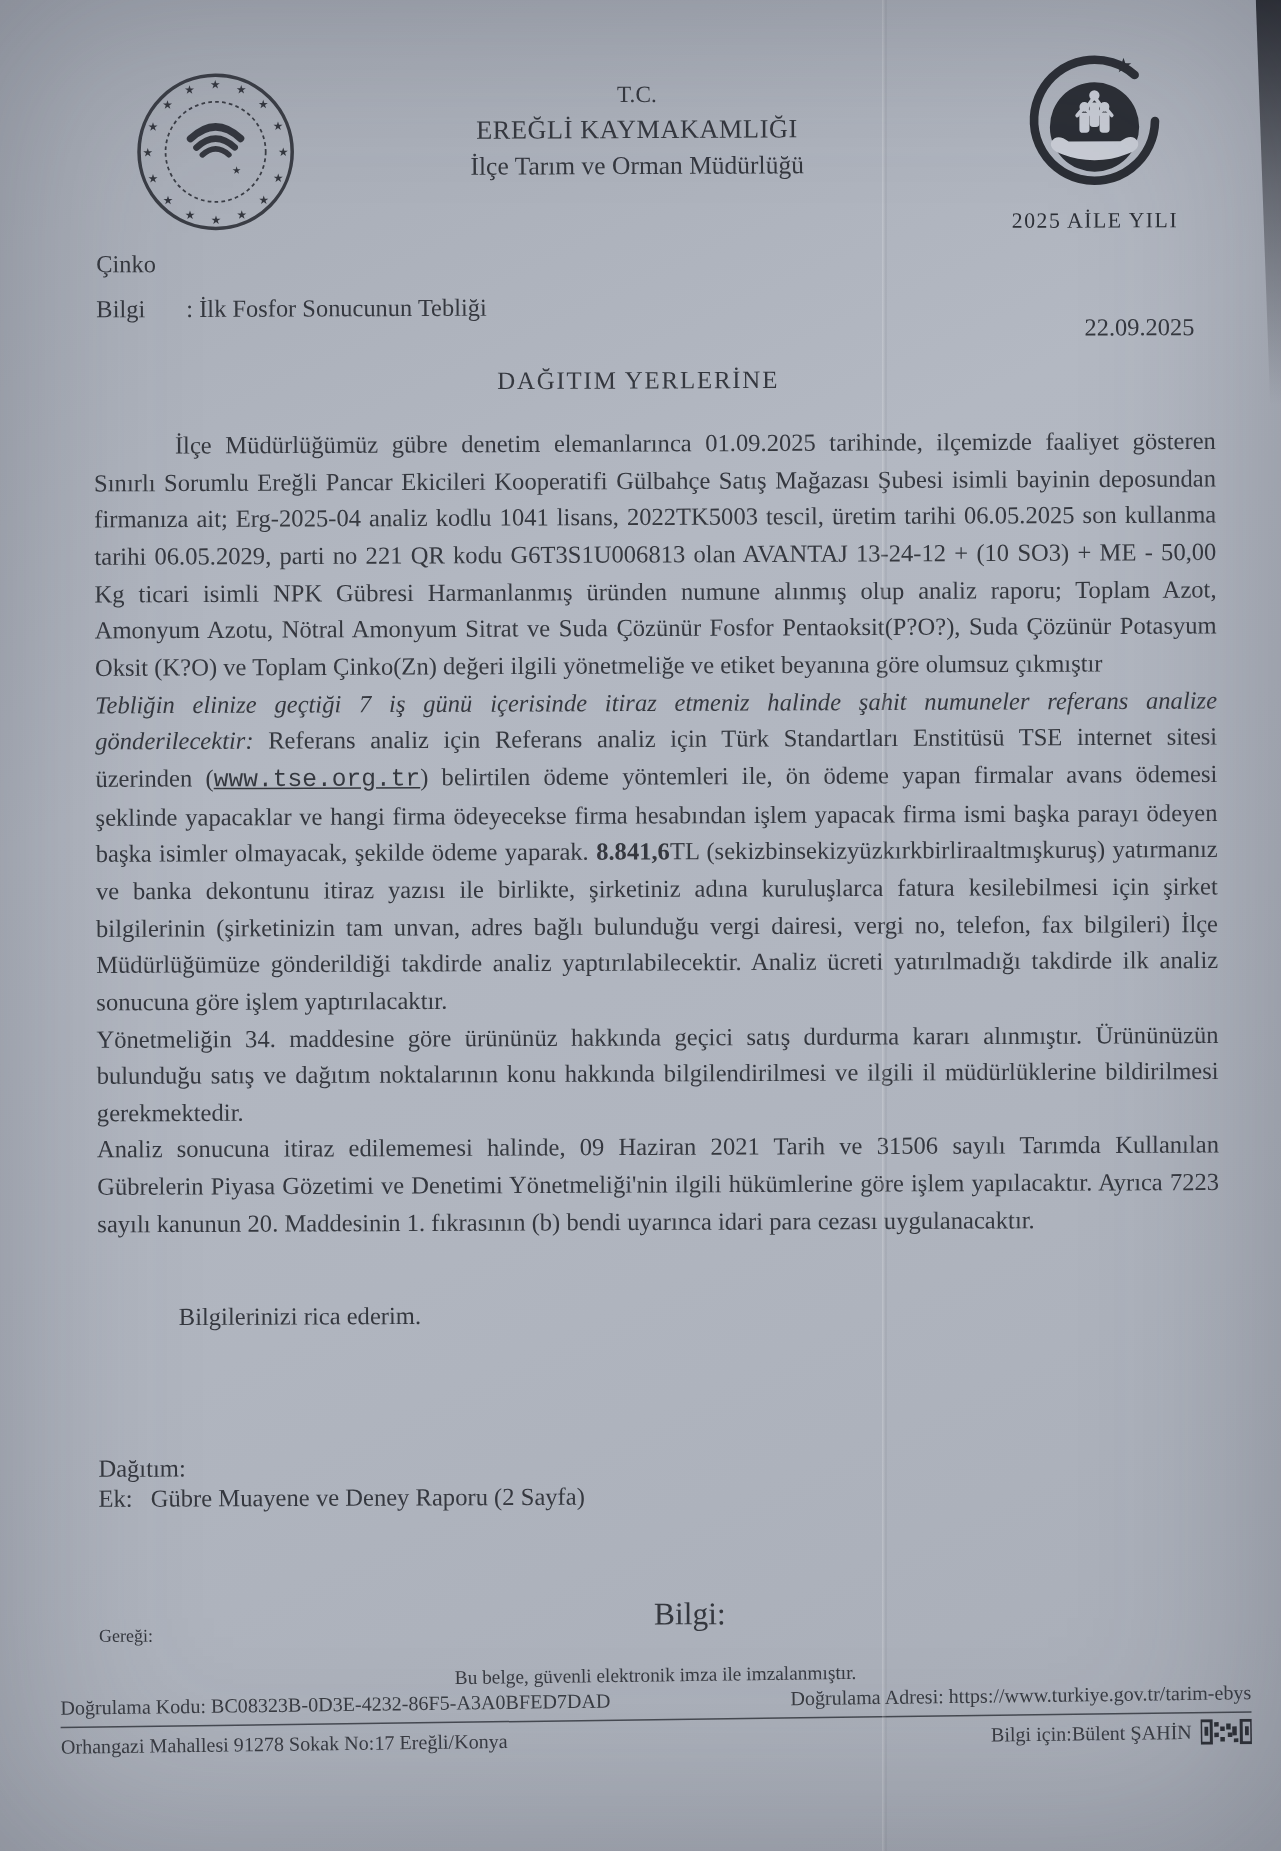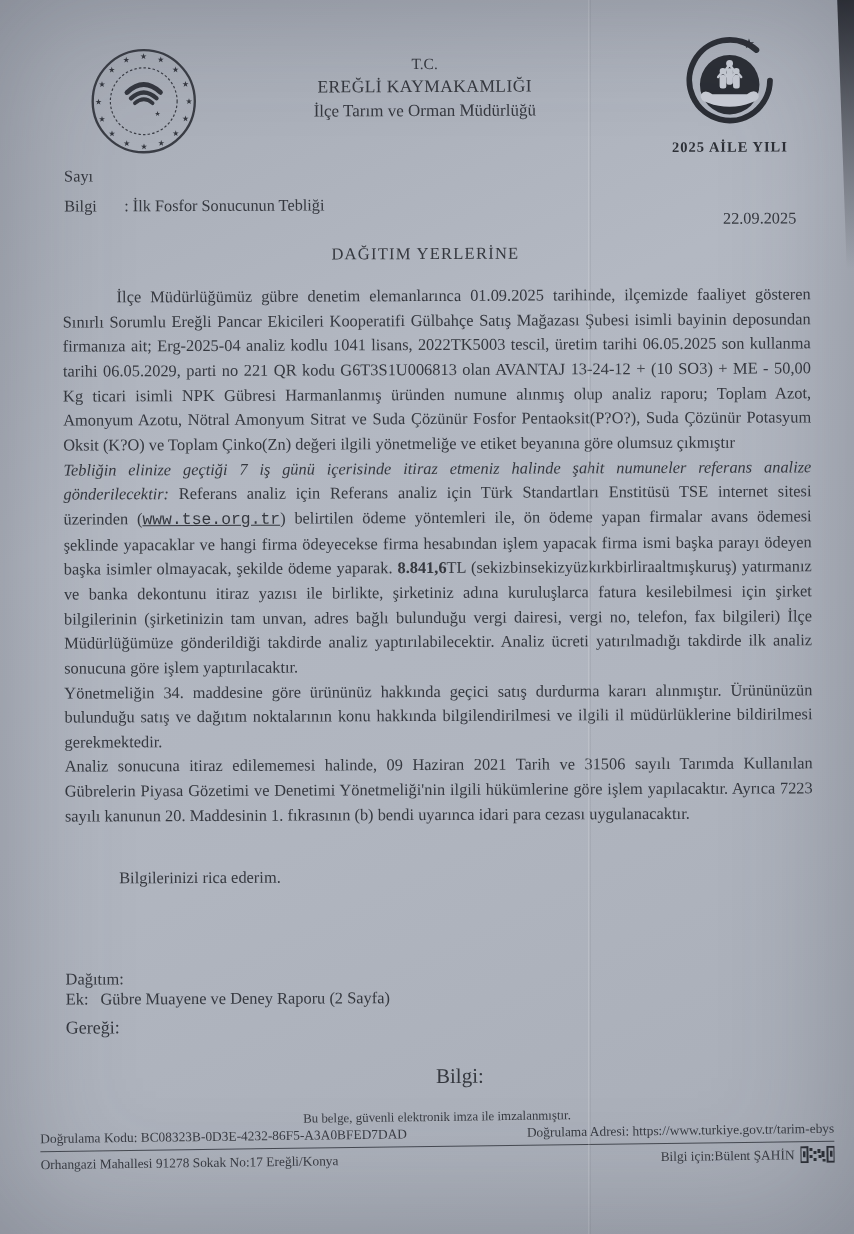--- a/index.html
+++ b/index.html
@@ -15,21 +15,21 @@
   .tilt{position:absolute;inset:0;transform:rotate(-0.25deg);}
 
   
   .seal{position:absolute;left:92px;top:46px;width:108px;height:108px;}
   .title-block{position:absolute;left:0;right:0;top:54px;text-align:center;line-height:1.25;}
   .tc{font-size:15.5px;}
   .t1{font-size:17.5px;margin-top:3px;letter-spacing:.4px;}
   .t2{font-size:17px;margin-top:2px;}
   .family{position:absolute;right:58px;top:36px;width:128px;text-align:center;}
   .family svg{width:96px;height:100px;}
-  .family-caption{font-size:14.5px;font-weight:bold;letter-spacing:1px;margin-top:0;color:#2d3037;}
+  .family-caption{font-size:14.5px;font-weight:normal;letter-spacing:1px;margin-top:0;color:#2d3037;}
 
   
   .meta{position:absolute;top:165px;left:66px;right:56px;font-size:16.3px;}
   .meta-row{display:flex;margin-bottom:10px;}
   .meta-label{width:60px;}
   .date{position:absolute;right:0;top:1px;margin-top:44px;}
 
   .heading{position:absolute;top:244px;left:0;right:0;text-align:center;font-size:16.6px;letter-spacing:1.2px;}
 
   
@@ -38,21 +38,21 @@
   .bodytext p{margin:0;}
   .indent{text-indent:54px;}
   .it{font-style:italic;}
   .u{text-decoration:underline;font-family:Liberation Mono, monospace;}
   .closing{margin-top:38px !important;text-indent:54px;}
 
   .sig{position:absolute;top:916px;right:54px;text-align:center;font-size:16.4px;line-height:26px;}
 
   .ek{position:absolute;top:988px;left:64px;font-size:16.4px;display:flex;gap:12px;}
   .dagitim{position:absolute;top:968px;left:64px;font-size:16.4px;}
-  .geregi{position:absolute;top:1016px;left:64px;font-size:18px;}
+  .geregi{position:absolute;top:1082px;left:64px;font-size:12px;}
   .bilgi{position:absolute;top:1064px;left:434px;font-size:21px;}
 
   
   .footer{position:absolute;top:1110px;left:38px;right:22px;transform:rotate(-0.5deg);
     font-size:13.4px;color:#383b42;}
   .f-center{text-align:center;font-size:12.9px;}
   .f-row1{display:flex;justify-content:space-between;margin-top:1px;padding-bottom:4px;
     border-bottom:1.6px solid rgba(44,47,55,.8);}
   .f-row2{display:flex;justify-content:space-between;margin-top:4px;align-items:center;}
   .f-contact{display:inline-flex;align-items:center;gap:6px;}
@@ -118,21 +118,21 @@
           <rect x="46.6" y="35" width="6.8" height="17" rx="2.4"></rect>
           <rect x="53.5" y="42" width="7" height="14" rx="2.4"></rect>
           <path d="M32 62 q-8 -6 -12 0 q-2 6 8 9 q10 4 22 4 q12 0 22 -4 q10 -3 8 -9 q-4 -6 -12 0 z"></path>
         </g>
       </svg>
       <div class="family-caption">2025 AİLE YILI</div>
     </div>
 
     <div class="meta">
       <div class="meta-row">
-        <span class="meta-label">Sayı</span>
+        <span class="meta-label">Çinko</span>
       </div>
       <div class="meta-row">
         <span class="meta-label">Bilgi</span>
         <span>: İlk Fosfor Sonucunun Tebliği</span>
       </div>
       <span class="date">22.09.2025</span>
     </div>
 
     <div class="heading">DAĞITIM YERLERİNE</div>
 

